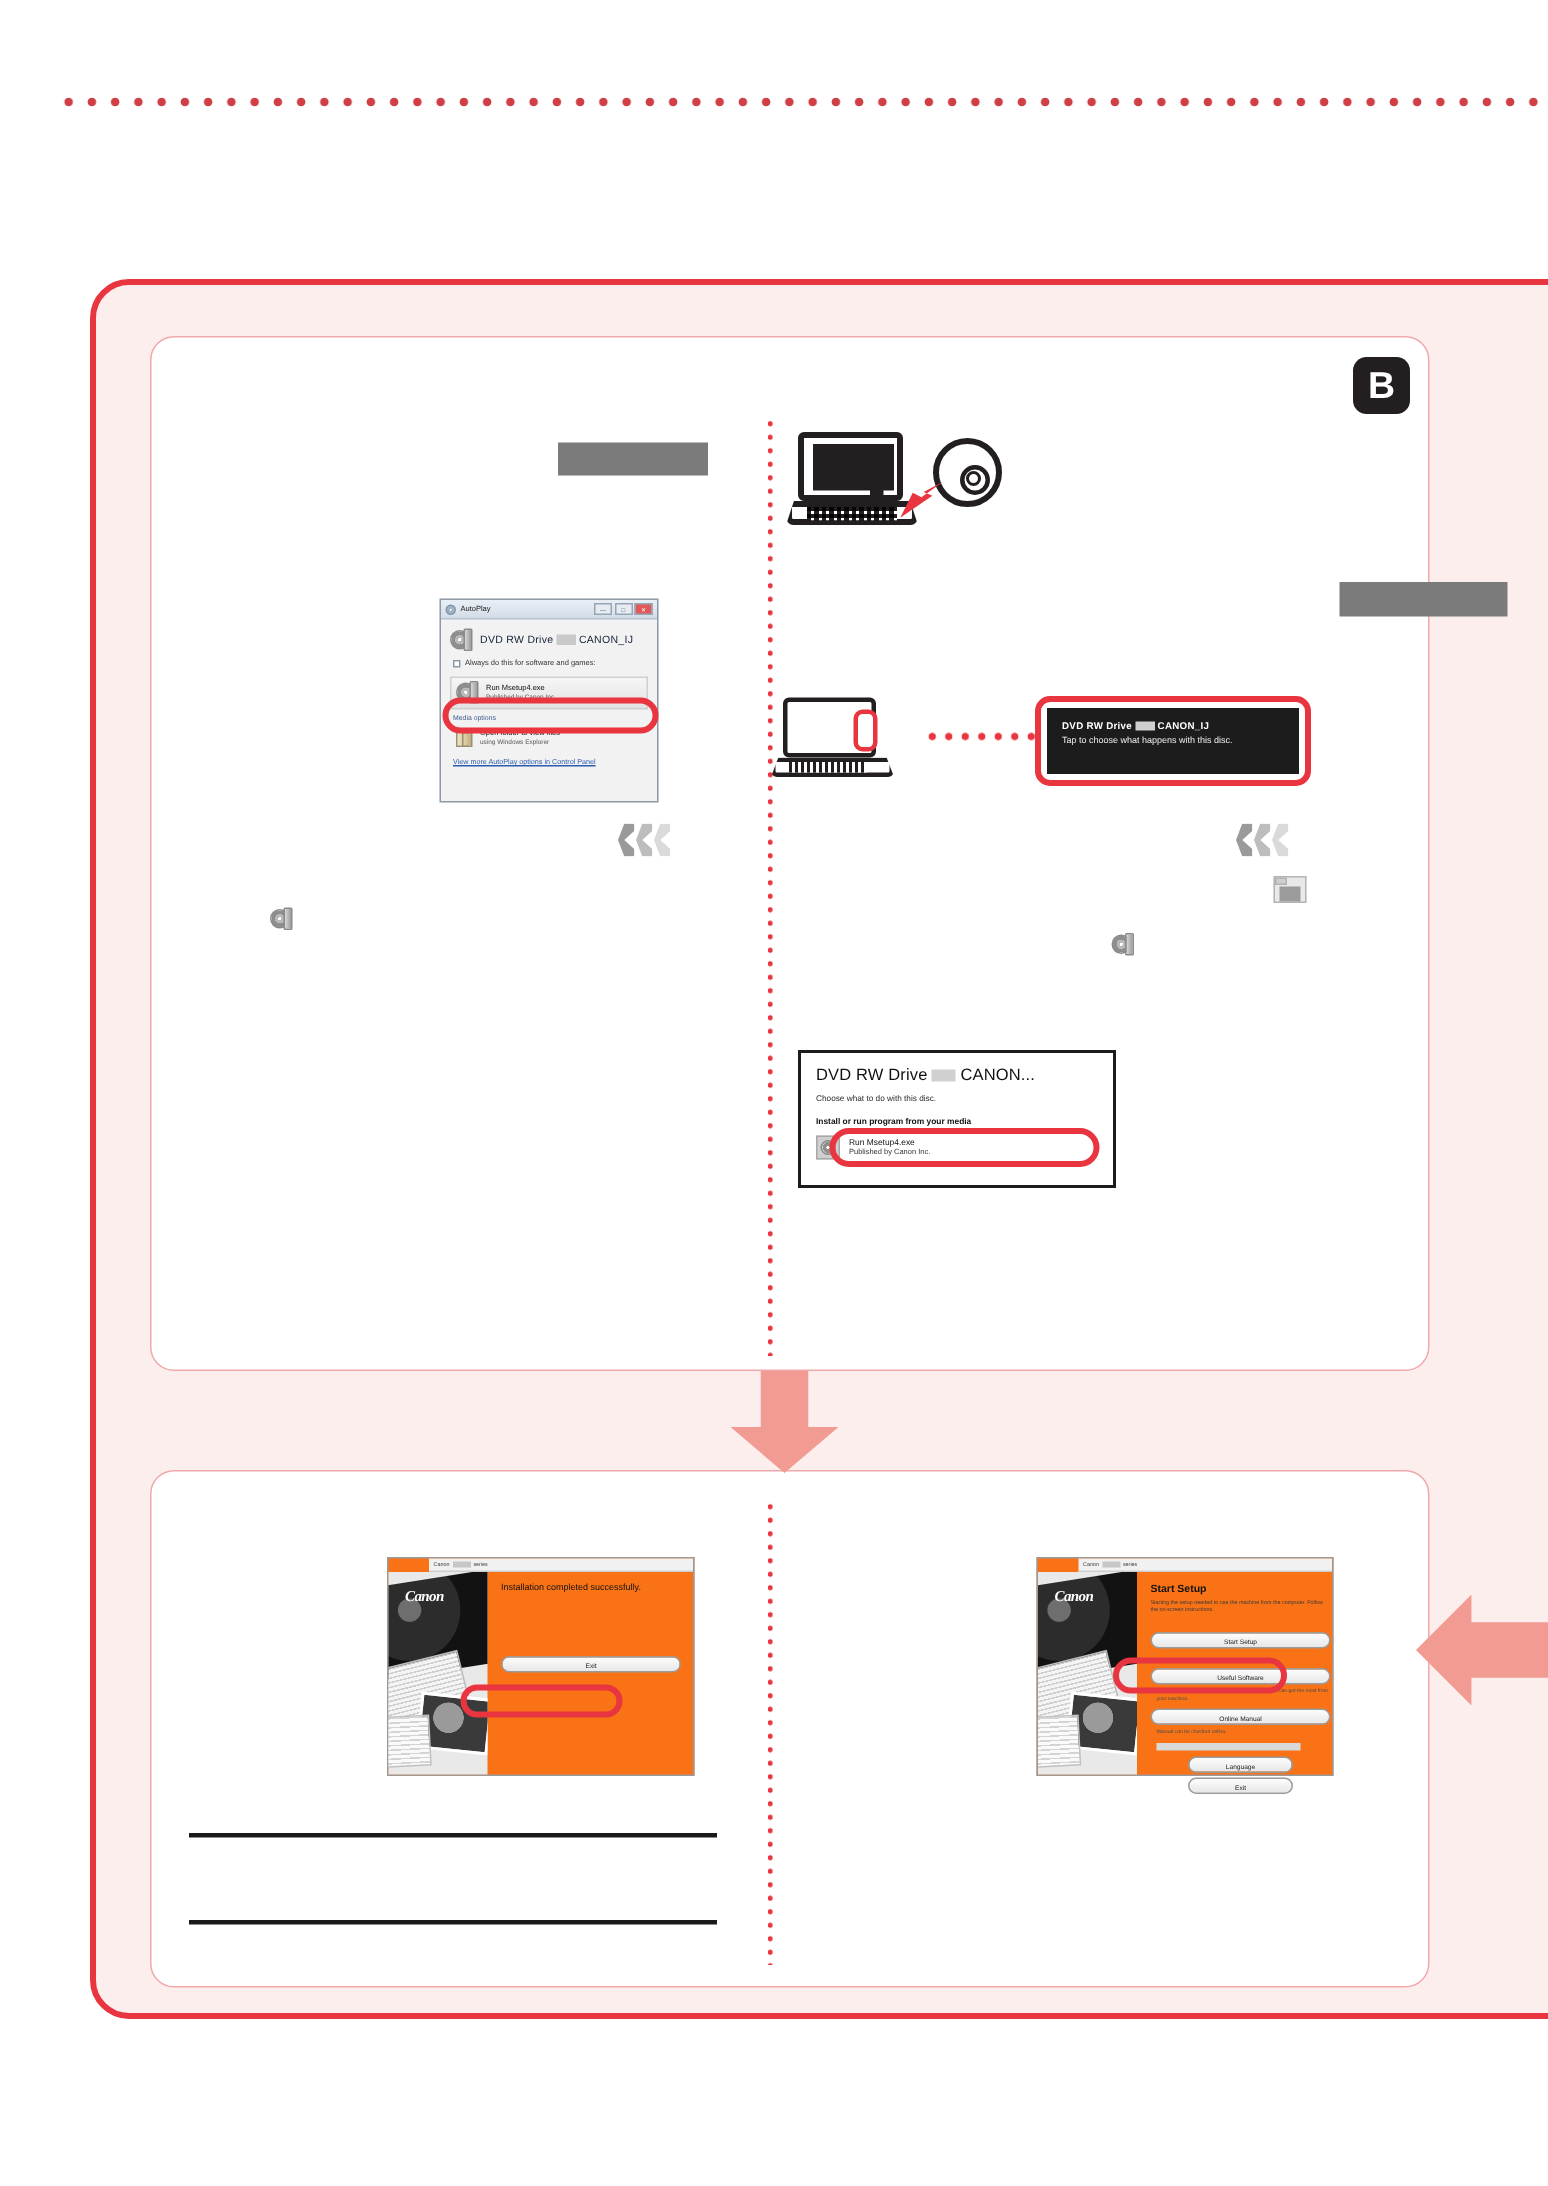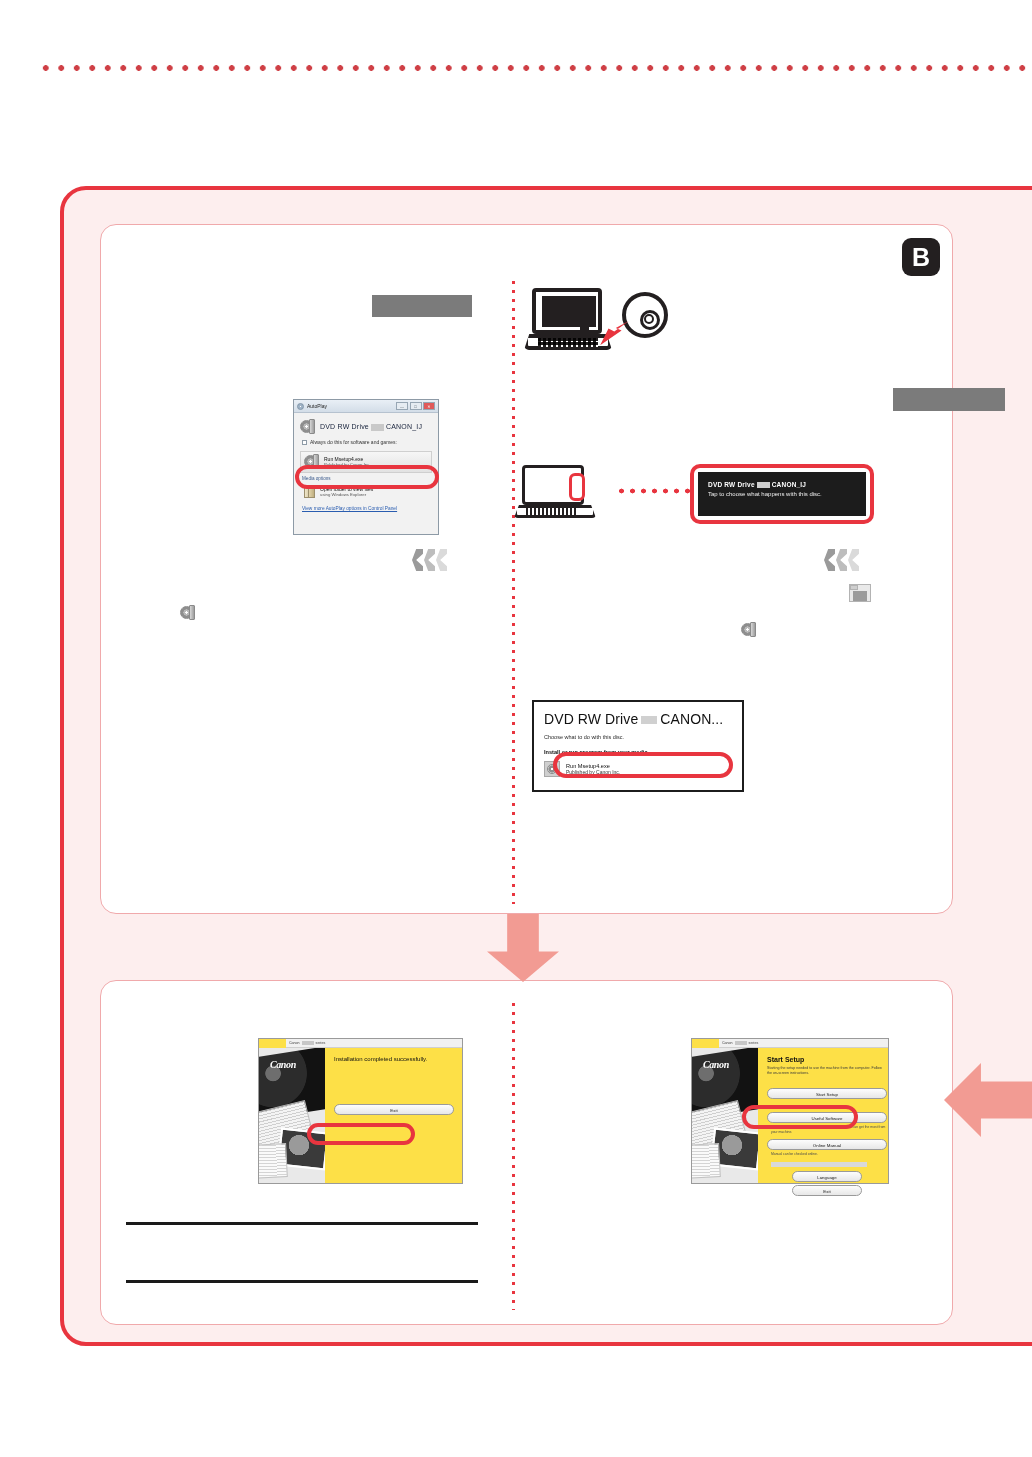--- a/index.html
+++ b/index.html
@@ -249,41 +249,41 @@
   .toast .t1 .blk{ display:inline-block;width:13px;height:6px;background:#cfcfcf;vertical-align:middle;margin:0 2px;}
   .toast .t2{ font-size:6px; margin-top:3px; color:#efefef; }
   .ring-toast{ left:690px; top:464px; width:184px; height:60px; border-radius:10px; }
 
   
   .chooser{
     position:absolute; left:532px; top:700px; width:212px; height:92px;
     background:#ffffff; border:2px solid #1c1c1c;
     padding:9px 10px; color:#111;
   }
-  .ch-title{ font-size:14px; letter-spacing:.1px; }
+  .ch-title{ font-size:11px; letter-spacing:.1px; }
   .ch-title .blk{ display:inline-block;width:16px;height:8px;background:#d0d0d0;vertical-align:middle;margin:0 3px;}
   .ch-sub{ font-size:5.5px; margin-top:7px; color:#2b2b2b;}
   .ch-sec{ font-size:5.6px; font-weight:bold; margin-top:9px;}
   .ch-item{ display:flex; align-items:center; gap:6px; margin-top:6px;}
   .ch-ico{
     width:16px;height:16px;background:#cfcfcf;border:1px solid #a8a8a8;
     display:flex;align-items:center;justify-content:center;
   }
   .ch-ico .inner{
     width:10px;height:10px;border-radius:50%;
     background:radial-gradient(circle,#fff 0 18%,#8f8f8f 19% 62%,#d6d6d6 63% 100%);
     border:1px solid #8a8a8a;
   }
   .ch-l1{ font-size:5.6px; }
   .ch-l2{ font-size:5px; color:#333; }
   .ring-ch{ left:553px; top:752px; width:180px; height:26px; }
 
   
   .canon-win{
-    position:absolute; background:#fde047; border:1px solid #9a9a9a;padding-left:27px;
+    position:absolute; background:#f97316; border:1px solid #9a9a9a;padding-left:27px;
   }
   .cw-titlebar{
     height:9px; background:#f1f1f1; border-bottom:1px solid #cfcfcf;
     font-size:3.6px; color:#3b3b3b; padding:1px 3px; display:flex; align-items:center; gap:2px;
   }
   .cw-titlebar .blk{ display:inline-block;width:12px;height:4px;background:#c7c7c7;}
   .cw-body{ position:absolute; left:0; right:0; top:9px; bottom:0; display:flex;}
   .cw-art{
     width:66px; flex:none; position:relative; overflow:hidden;
     background:#e9e9e9;

